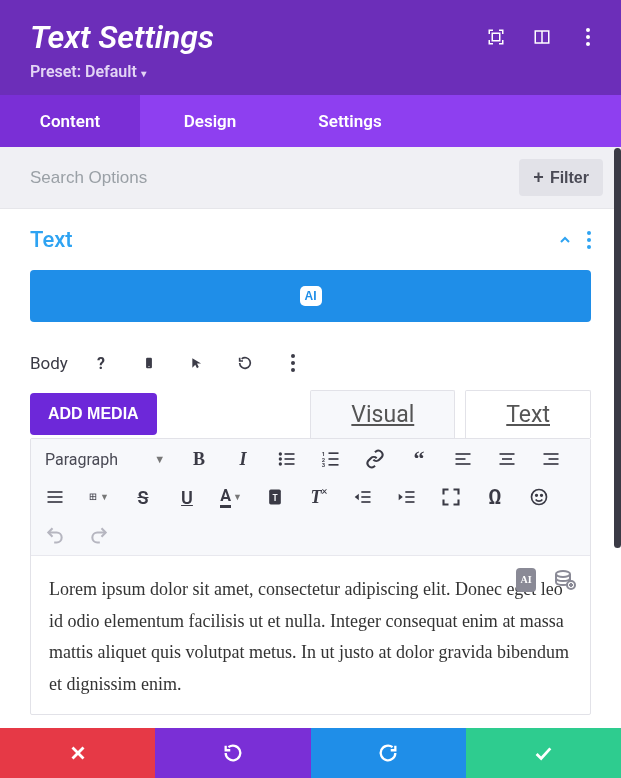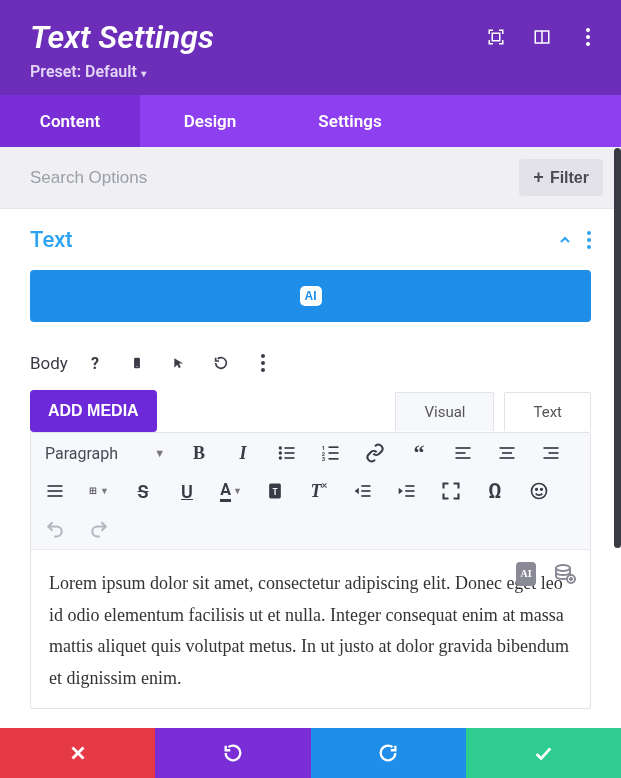--- a/index.html
+++ b/index.html
@@ -154,21 +154,21 @@
     color: #1f8ee8;
     border-radius: 5px;
     font-size: 12px;
     font-weight: 800;
     padding: 3px 5px;
   }
 
   .field-row {
     display: flex;
     align-items: center;
-    gap: 12px;
+    gap: 18px;
     margin-top: 26px;
   }
   .field-label { font-size: 17px; color: #3a3a45; }
   .pill {
     width: 30px; height: 30px;
     background: #fff;
     border-radius: 50%;
     display: flex; align-items: center; justify-content: center;
     cursor: pointer;
     color: #3c3c48;
@@ -192,26 +192,27 @@
     font-weight: 700;
     cursor: pointer;
   }
   .editor-tabs {
     display: flex;
     gap: 10px;
   }
   .etab {
     border: 1px solid #e2e2e8;
     background: #fff;
-    padding: 10px 28px;
-    font-size: 15px;
+    padding: 10px 40px;
+    font-size: 23px;
     color: #555;
     cursor: pointer;
     border-bottom: none;
     border-radius: 2px 2px 0 0;
+    text-decoration: underline;
   }
   .etab.active {
     background: #f7f8fb;
     border-color: #e2e2e8;
   }
 
   .editor {
     border: 1px solid #e2e2e8;
     border-radius: 2px;
     margin-top: 0;

